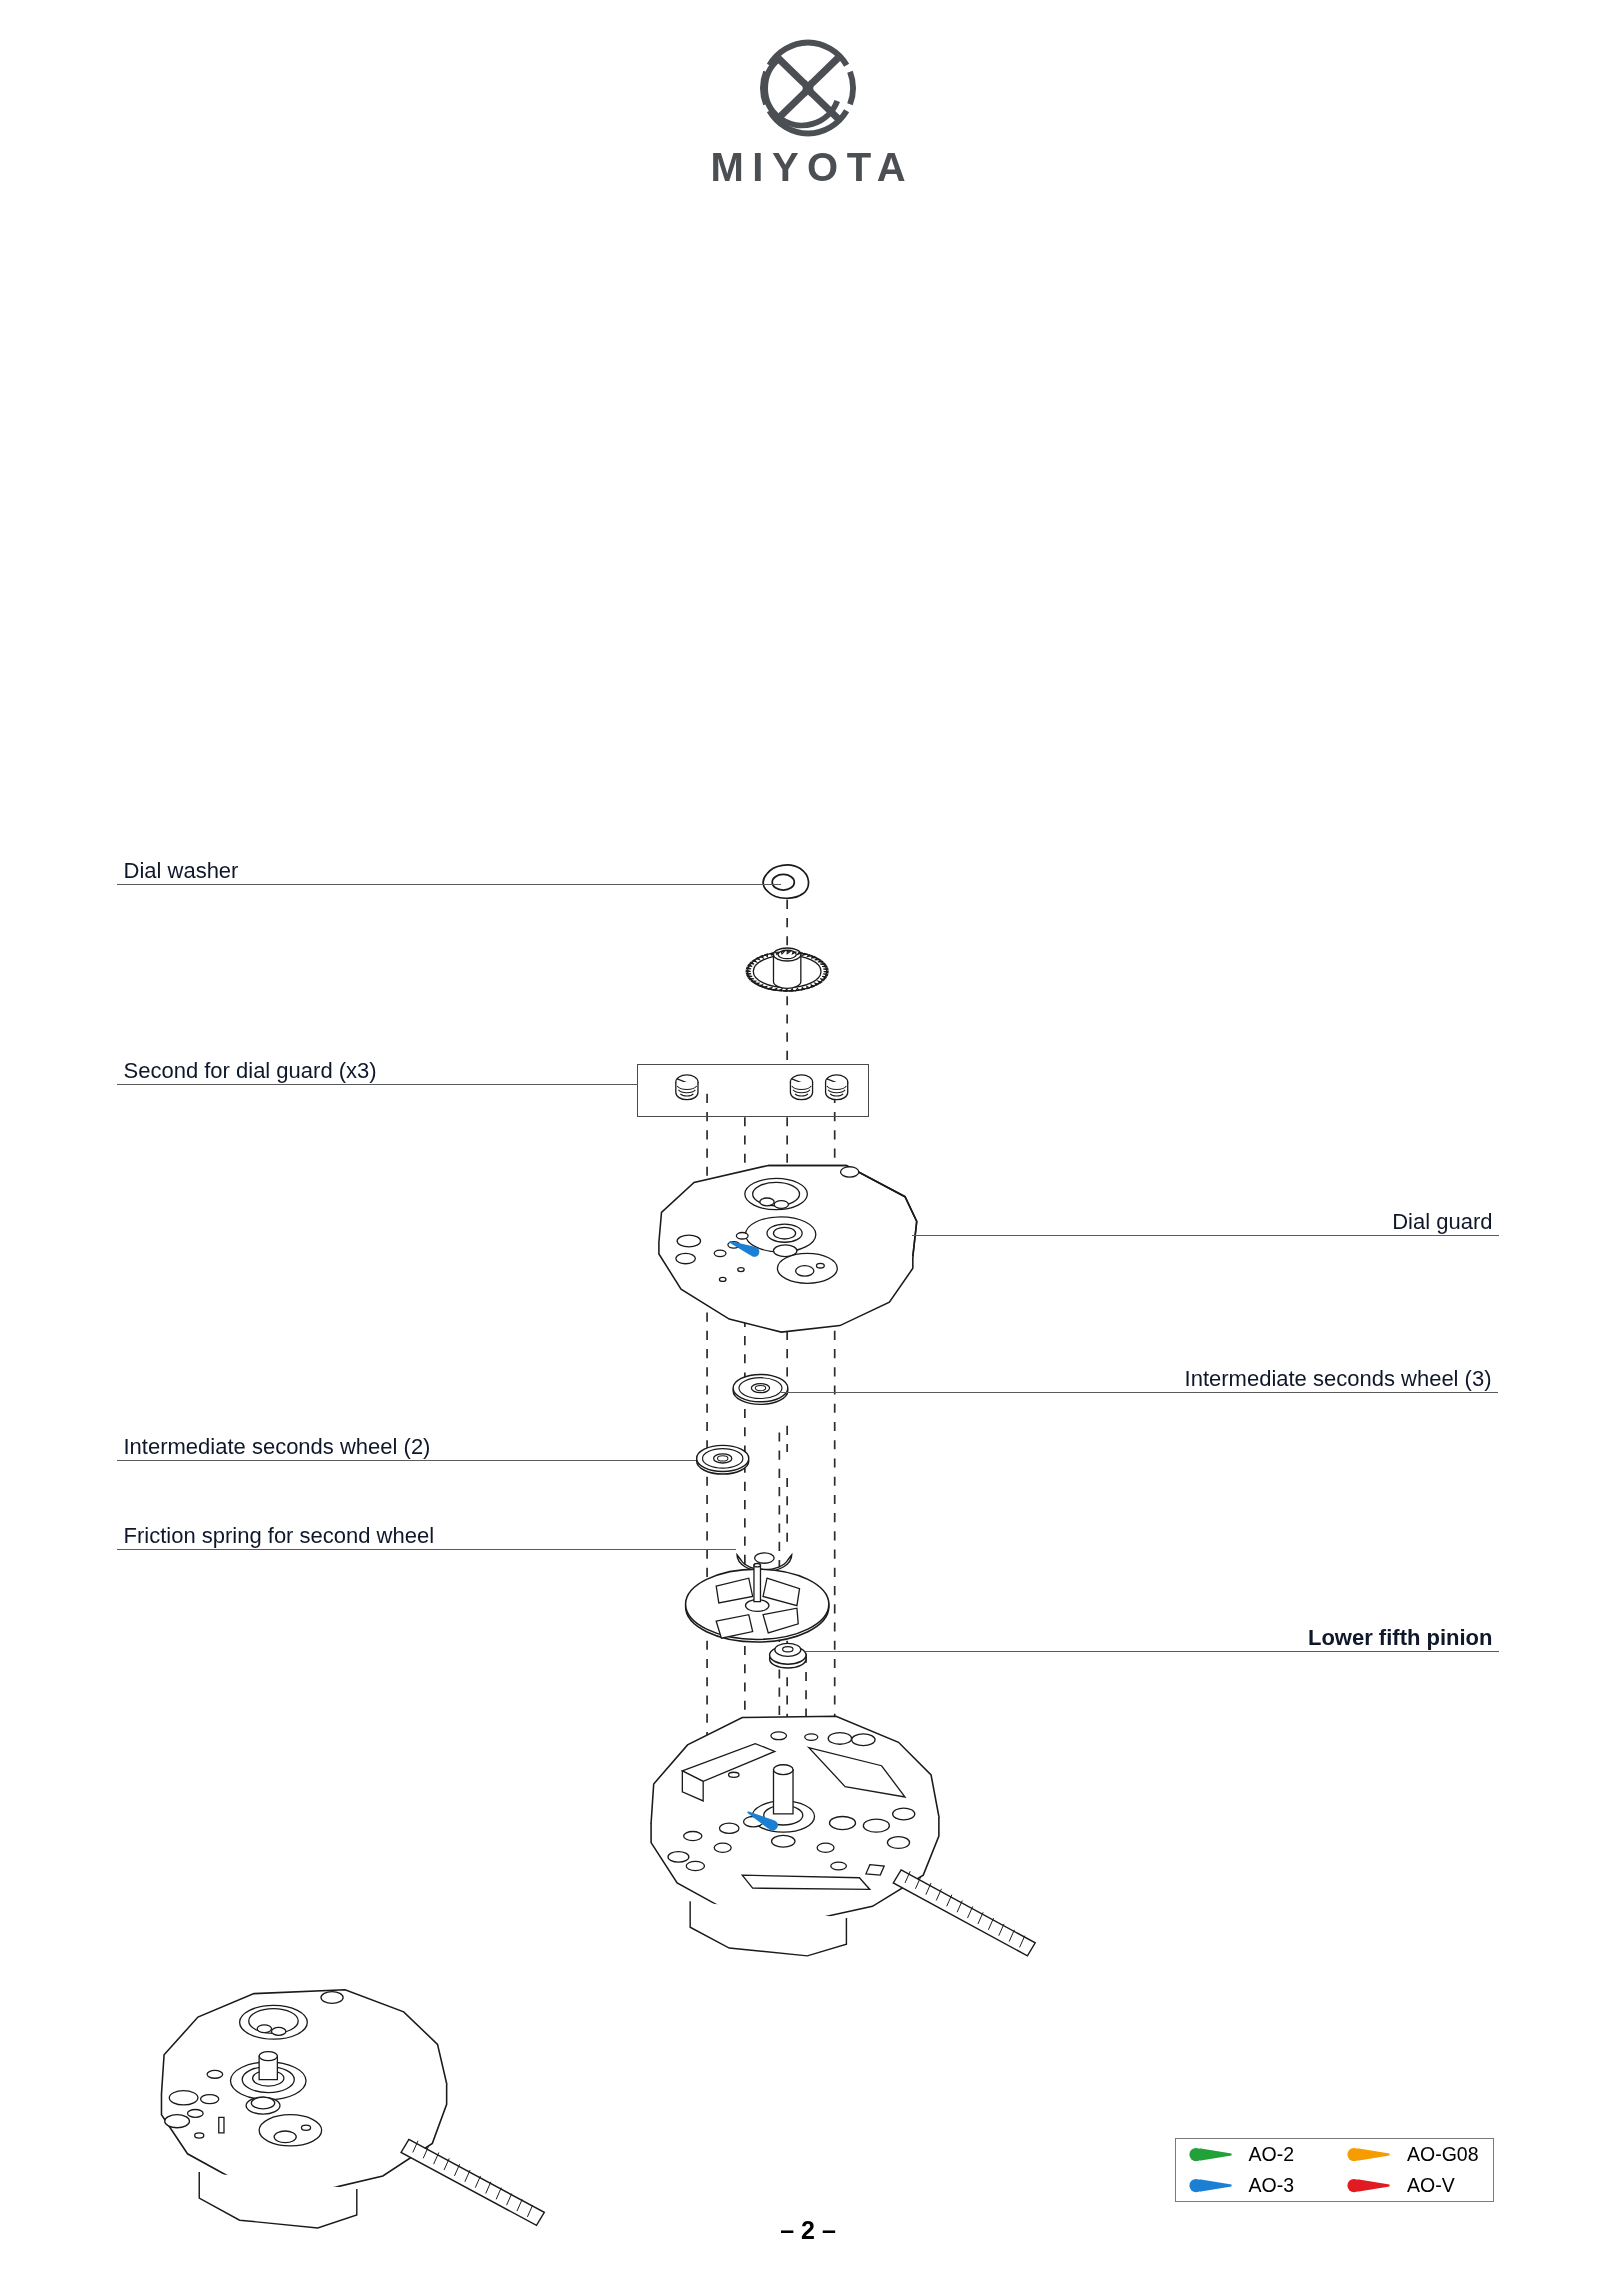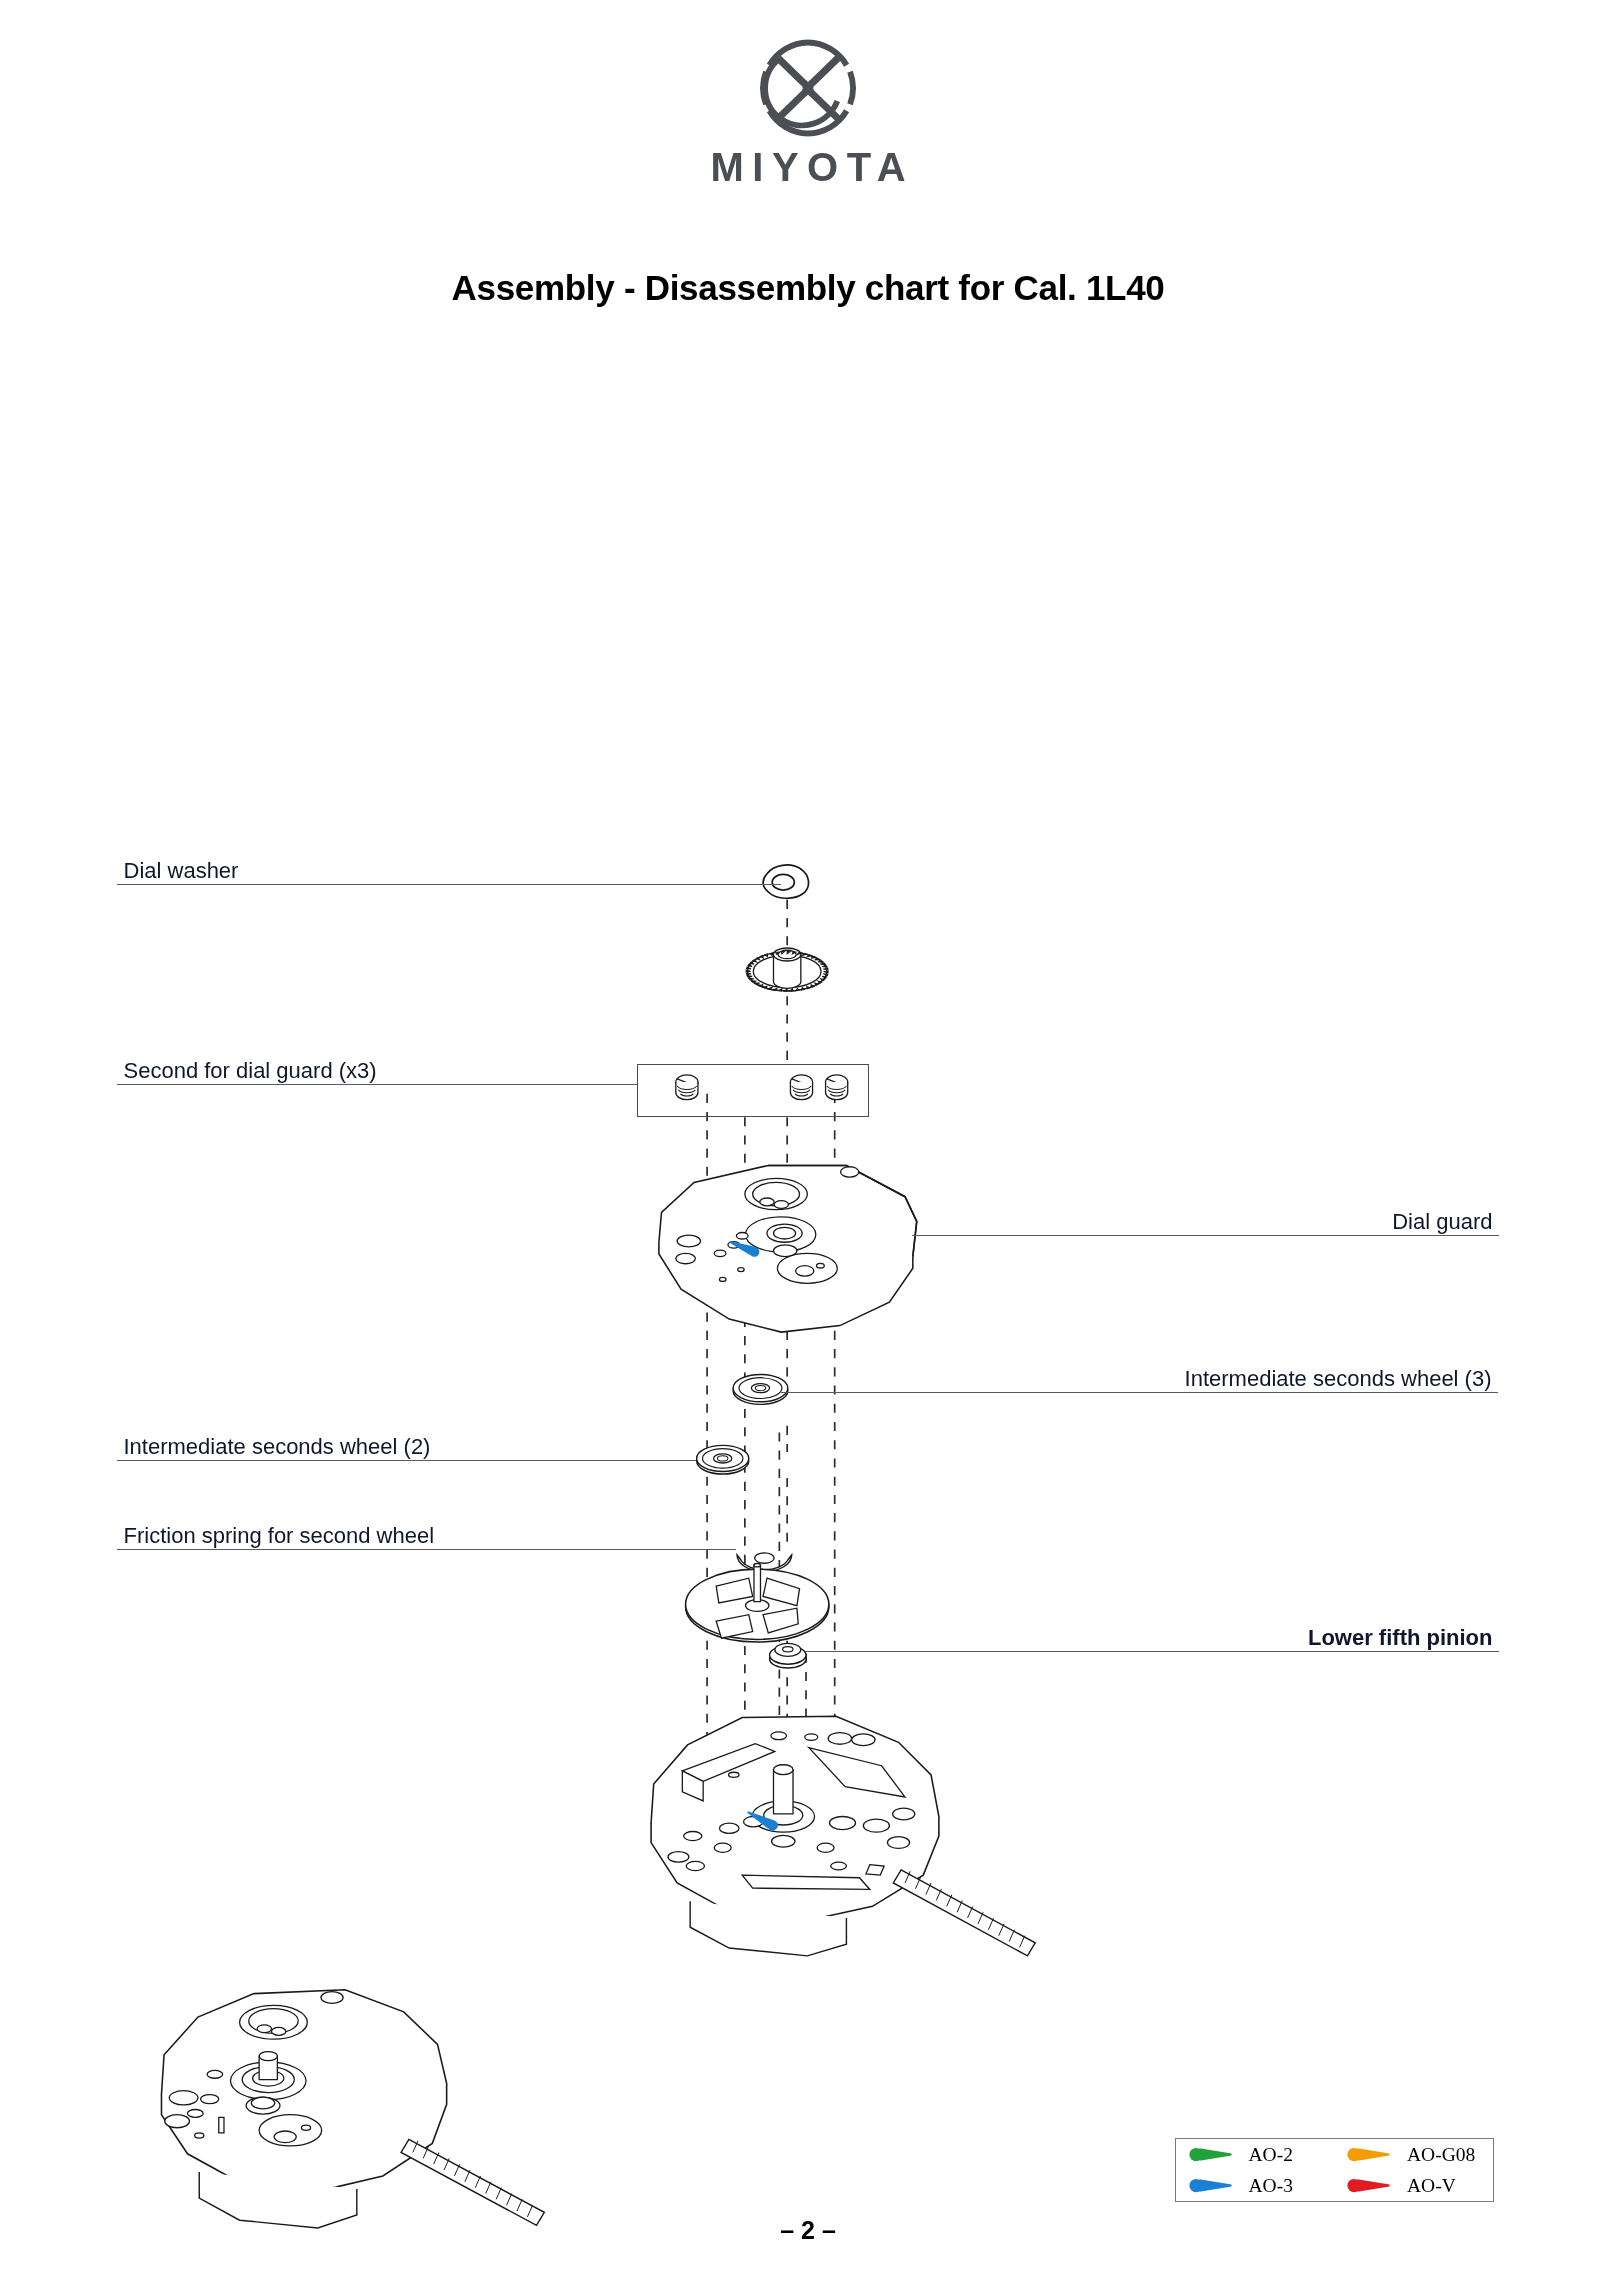--- a/index.html
+++ b/index.html
@@ -120,21 +120,20 @@
   }
   .legend-swatch {
     flex: 0 0 auto;
     margin-right: 7.8px;
   }
   .legend-label {
     font-size: 19.5px;
     line-height: 1;
     color: #000000;
     white-space: nowrap;
-    font-family: Liberation Serif, serif;
   }
 
   
   #footer {
     position: absolute;
     left: 0;
     top: 2216px;
     width: 1616px;
     text-align: center;
     font-size: 25px;
@@ -160,21 +159,20 @@
         <path d="M 36 126 A 58 58 0 0 1 36 35"></path>
       </g>
       <g fill="none" stroke="#4b4f54" stroke-width="11" stroke-linecap="butt">
         <path d="M 34 34 L 72 71 A 11 11 0 0 1 72 90 L 34 127"></path>
         <path d="M 126 34 L 88 71 A 11 11 0 0 0 88 90 L 126 127"></path>
       </g>
     </svg>
     <span id="brand-name" style="color: rgb(75, 79, 84);">MIYOTA</span>
   </div>
 
-  <div id="doc-title">Assembly - Disassembly chart for Cal. 1L40</div>
 
   <svg id="diagram" viewBox="0 0 2482 3508">
     <defs>
       <g id="screw-glyph">
         <ellipse cx="0" cy="0" rx="17" ry="11" fill="#ffffff" stroke="#1a1a1a" stroke-width="2"></ellipse>
         <path d="M -15 -5 L 13 6" stroke="#1a1a1a" stroke-width="2" fill="none"></path>
         <path d="M -17 0 L -17 16 A 17 11 0 0 0 17 16 L 17 0" fill="#ffffff" stroke="#1a1a1a" stroke-width="2"></path>
         <path d="M -15 6 A 16 8 0 0 0 15 6" stroke="#1a1a1a" stroke-width="1.6" fill="none"></path>
         <path d="M -13 12 A 14 7 0 0 0 13 12" stroke="#1a1a1a" stroke-width="1.6" fill="none"></path>
         <path d="M -10 18 A 11 6 0 0 0 10 18" stroke="#1a1a1a" stroke-width="1.6" fill="none"></path>

